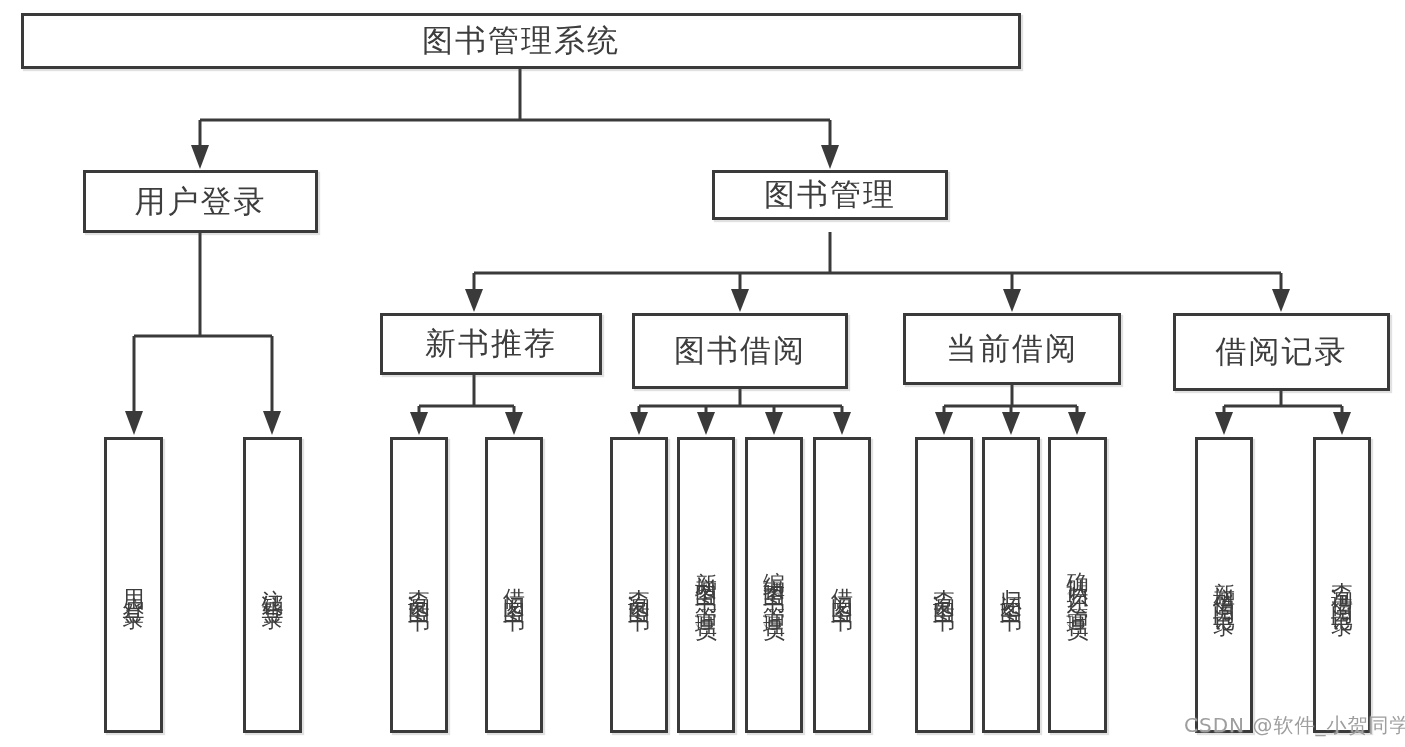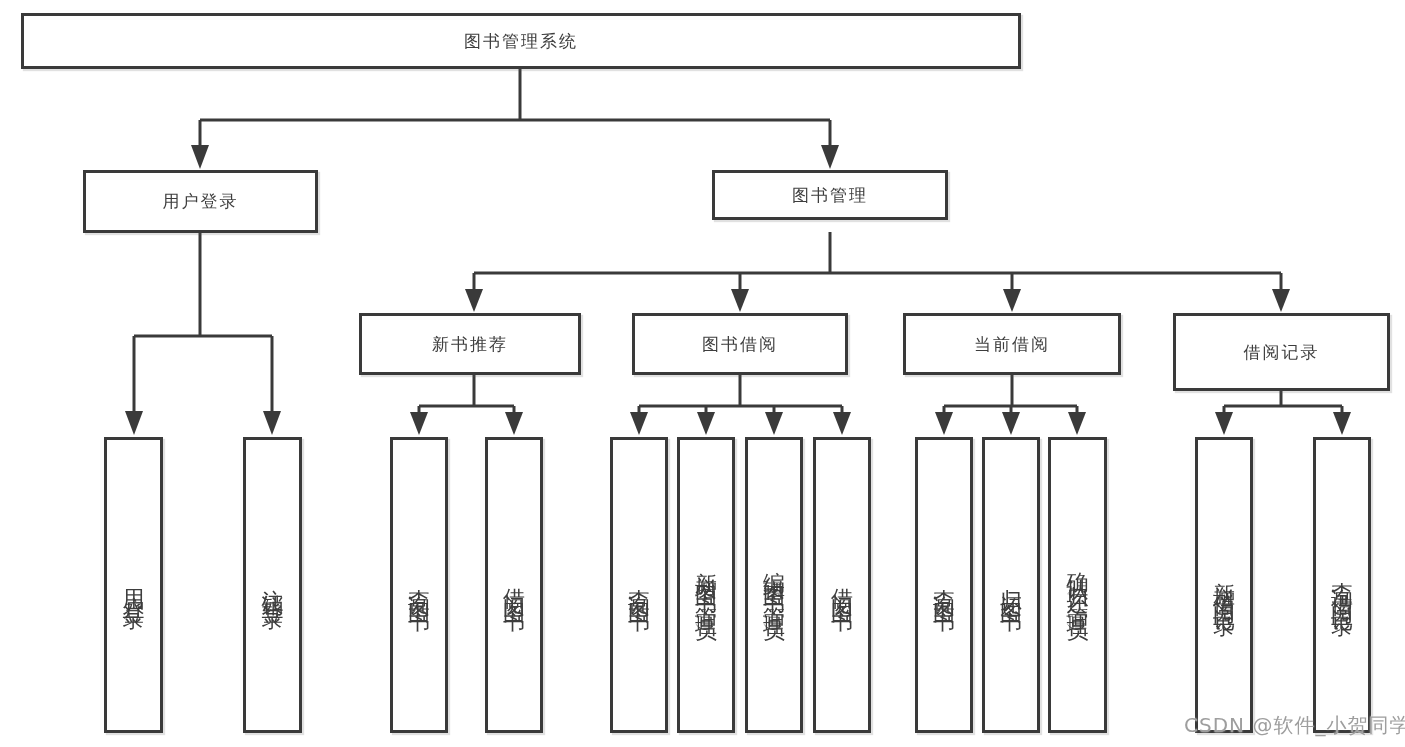--- a/index.html
+++ b/index.html
@@ -14,21 +14,21 @@
   svg.wires { position:absolute; left:0; top:0; width:1405px; height:747px; color:var(--line,#3a3a3a); }
   svg.wires line, svg.wires polyline { stroke:currentColor; stroke-width:3; fill:none; }
   svg.wires polygon { fill:currentColor; stroke:none; }
   .node {
     position:absolute; background:#fff;
     border:3px solid var(--line,#3a3a3a);
     display:flex; align-items:center; justify-content:center;
     box-shadow:2px 2px 1px rgba(90,90,90,0.18);
   }
   .node .lbl { color:var(--text,#3d3d3d); }
-  .node.h .lbl { font-size:17px; letter-spacing:2px; white-space:nowrap; }
+  .node.h .lbl { font-size:31px; letter-spacing:2px; white-space:nowrap; }
   .node.v .lbl {
     writing-mode:vertical-rl;
     font-size:22px; letter-spacing:7px; line-height:1;
     white-space:nowrap;
   }
   .watermark {
     position:absolute; left:1184px; top:712px;
     font-size:20px; letter-spacing:1px; white-space:nowrap;
     color:var(--watermark,#9e9e9e);
     text-shadow:0 0 2px #ffffff;
@@ -120,27 +120,27 @@
     <span class="lbl">图书管理系统</span>
   </div>
 
   <div class="node h" style="left:83px;top:170px;width:235px;height:63px">
     <span class="lbl">用户登录</span>
   </div>
   <div class="node h" style="left:712px;top:170px;width:236px;height:50px">
     <span class="lbl">图书管理</span>
   </div>
 
-  <div class="node h" style="left:359px;top:313px;width:222px;height:62px">
+  <div class="node h" style="left:380px;top:313px;width:222px;height:62px">
     <span class="lbl">新书推荐</span>
   </div>
-  <div class="node h" style="left:632px;top:313px;width:216px;height:62px">
+  <div class="node h" style="left:632px;top:313px;width:216px;height:76px">
     <span class="lbl">图书借阅</span>
   </div>
-  <div class="node h" style="left:903px;top:313px;width:218px;height:62px">
+  <div class="node h" style="left:903px;top:313px;width:218px;height:72px">
     <span class="lbl">当前借阅</span>
   </div>
   <div class="node h" style="left:1173px;top:313px;width:217px;height:78px">
     <span class="lbl">借阅记录</span>
   </div>
 
   <div class="node v" style="left:104px;top:437px;width:59px;height:296px">
     <span class="lbl">用户登录</span>
   </div>
   <div class="node v" style="left:243px;top:437px;width:59px;height:296px">

